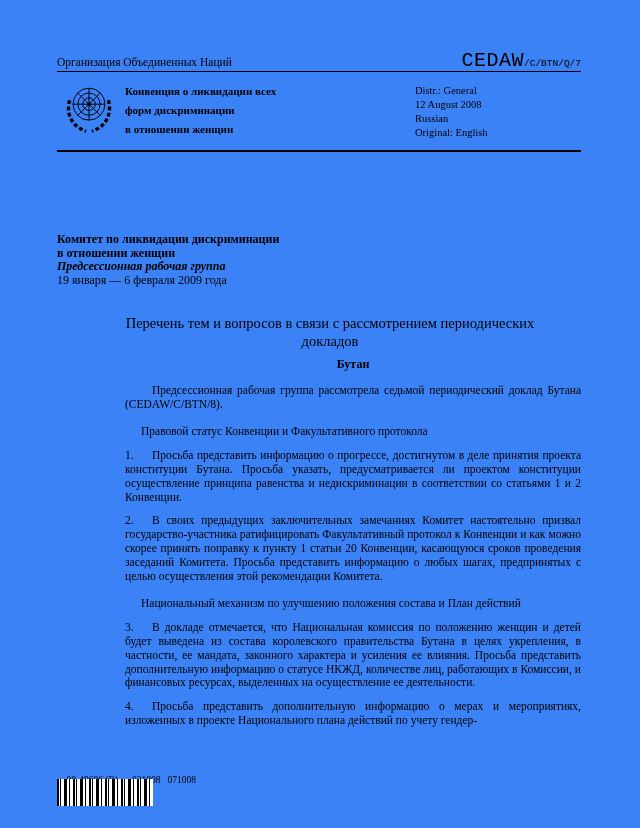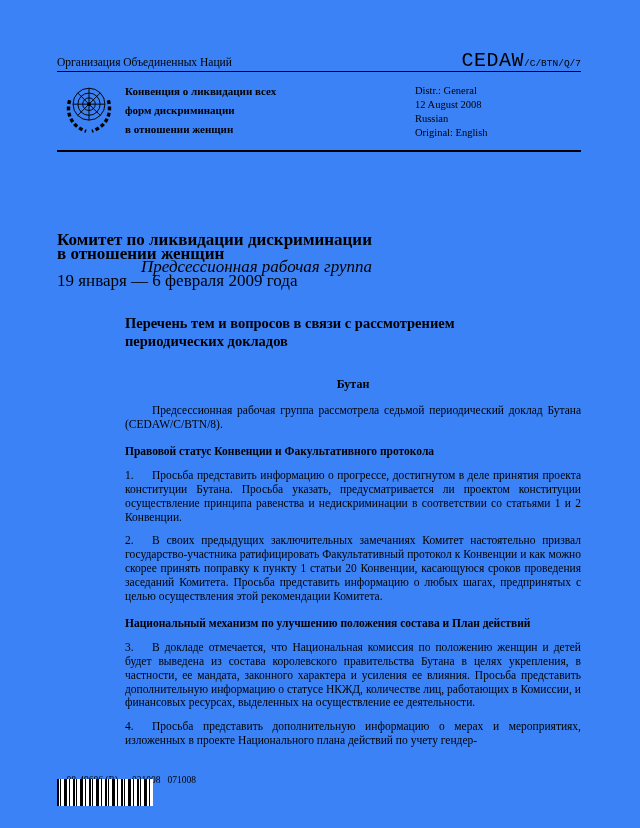--- a/index.html
+++ b/index.html
@@ -23,30 +23,30 @@
   .doc-symbol .small { font-size: 9.5px; letter-spacing: 0; }
   .rule-top { position: absolute; left: 57px; top: 71px; width: 524px; height: 1px; background: #000; }
   .rule-mast { position: absolute; left: 57px; top: 150px; width: 524px; height: 1.5px; background: #000; }
 
   
   .emblem { position: absolute; left: 60px; top: 80px; width: 58px; height: 58px; }
   .doc-title { position: absolute; left: 125px; top: 82px; font-weight: bold; font-size: 11px; line-height: 19px; }
   .distr-block { position: absolute; left: 415px; top: 84px; font-size: 10.5px; line-height: 14px; }
 
   
-  .session-block { position: absolute; left: 57px; top: 233px; font-size: 17px; line-height: 13.5px; }
+  .session-block { position: absolute; left: 57px; top: 233px; font-size: 12px; line-height: 13.5px; }
   .b { font-weight: bold; }
-  .bi { font-weight: normal; font-style: italic; text-align: right; }
+  .bi { font-weight: bold; font-style: italic; }
 
   
   .content { position: absolute; left: 125px; top: 314px; width: 456px; font-size: 11.5px; line-height: 13.8px; text-align: justify; }
-  .main-title { font-size: 14.5px; line-height: 18px; font-weight: bold; margin: 0 0 28px 0; text-align: left; max-width: 410px; }
+  .main-title { font-size: 14.5px; line-height: 18px; font-weight: normal; margin: 0 0 8px 0; text-align: center; max-width: 410px; }
   .country { font-weight: bold; font-size: 12px; margin: 0 0 12px 0; text-align: center; }
   .intro { text-indent: 27px; margin: 0 0 14px 0; }
-  .section-heading { font-weight: bold; margin: 14px 0 10px 0; text-align: justify; }
+  .section-heading { font-weight: normal; margin: 14px 0 10px 16px; text-align: justify; }
   .para { margin: 0 0 10px 0; }
   .pnum { display: inline-block; width: 27px; }
 
   
   .footer-line { position: absolute; left: 57px; top: 765px; font-size: 9.5px; white-space: pre; }
   .footer-line .gap { margin-left: 14px; }
   .barcode {
     position: absolute; left: 57px; top: 779px; width: 96px; height: 27px;
     background: repeating-linear-gradient(90deg,
       #000 0 2px, #fff 2px 3px,

